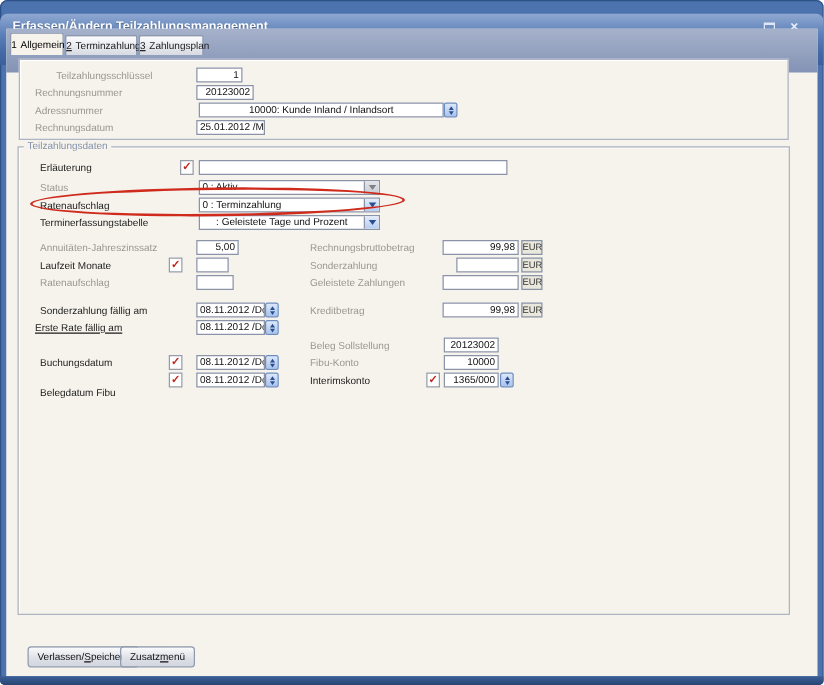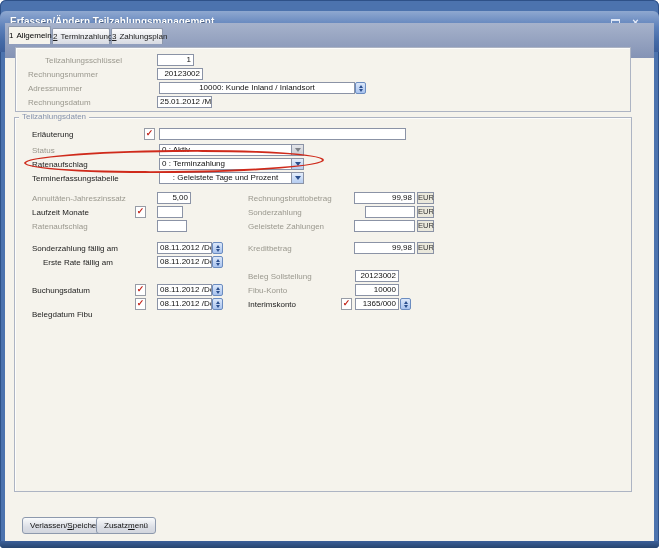--- a/index.html
+++ b/index.html
@@ -156,21 +156,21 @@
     <div class="lbl" style="left:27px;top:221px;">Sonderzahlung fällig am</div>
     <div class="fld" style="left:152px;top:219px;width:55px;">08.11.2012 /Do</div>
     <div class="spin" style="left:207px;top:219px;">
         <span class="tri-up"></span>
         <span class="tri-dn"></span>
       </div>
     <div class="lbl dis" style="left:243px;top:221px;">Kreditbetrag</div>
     <div class="fld r" style="left:349px;top:219px;width:61px;">99,98</div>
     <div class="eur" style="left:412px;top:219px;">EUR</div>
 
-    <div class="lbl" style="left:38px;top:235px;">Erste Rate fällig am</div>
+    <div class="lbl" style="left:23px;top:235px;text-decoration:underline;">Erste Rate fällig am</div>
     <div class="fld" style="left:152px;top:233px;width:55px;">08.11.2012 /Do</div>
     <div class="spin" style="left:207px;top:233px;">
         <span class="tri-up"></span>
         <span class="tri-dn"></span>
       </div>
 
     <div class="lbl dis" style="left:243px;top:249px;">Beleg Sollstellung</div>
     <div class="fld r" style="left:350px;top:247px;width:44px;">20123002</div>
 
     <div class="lbl" style="left:27px;top:263px;">Buchungsdatum</div>

